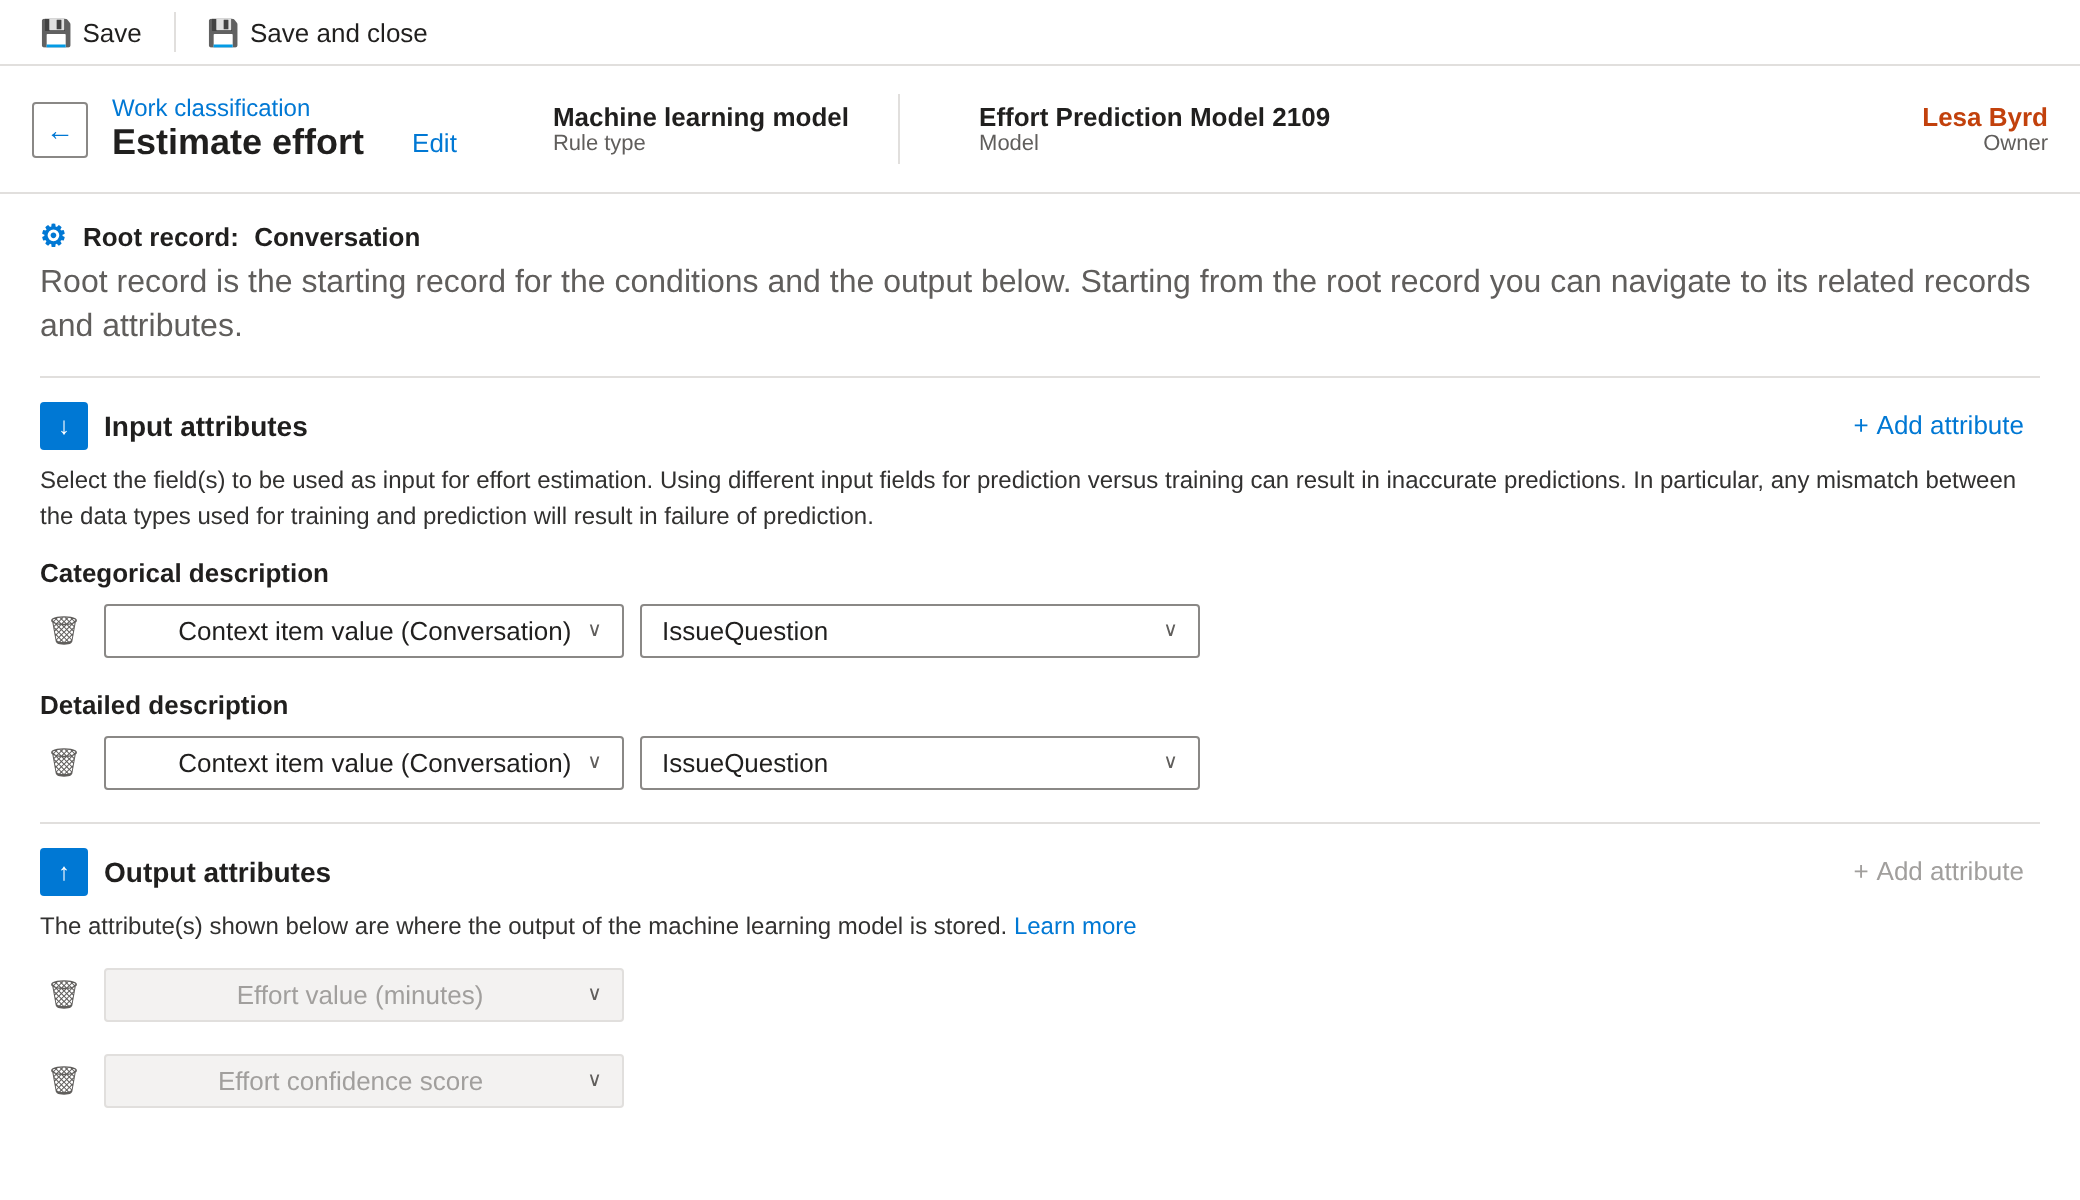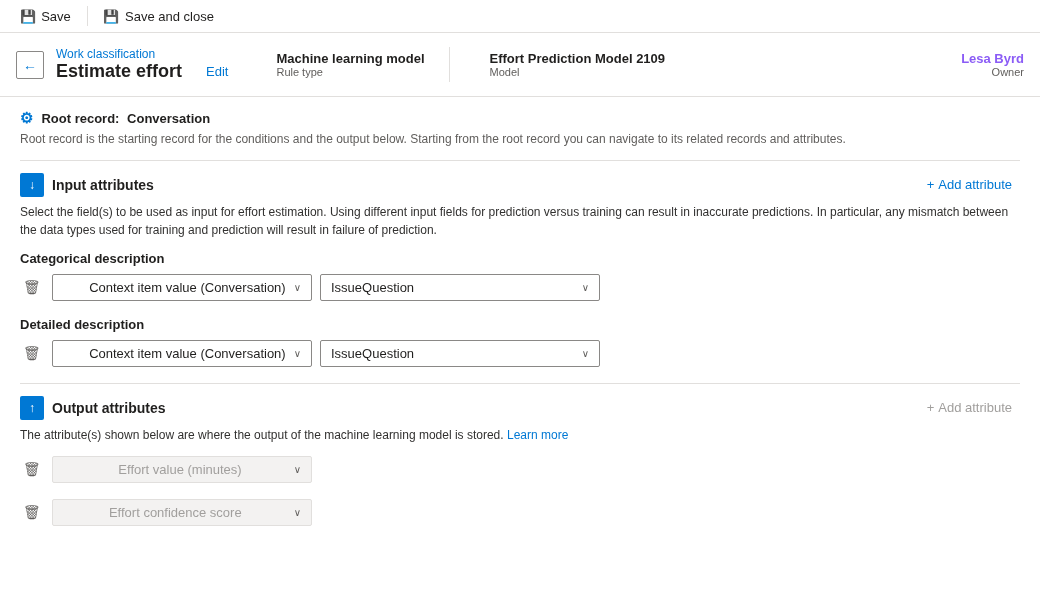--- a/index.html
+++ b/index.html
@@ -109,21 +109,21 @@
       font-weight: 600;
       color: #201f1e;
     }
     .header-owner {
       margin-left: auto;
       text-align: right;
     }
     .owner-name {
       font-size: 13px;
       font-weight: 600;
-      color: #8b5cf6;
+      color: #c2410c;
     }
     .owner-label {
       font-size: 11px;
       color: #605e5c;
     }
 
     
     .main-content {
       padding: 12px 20px;
       overflow-y: auto;
@@ -137,21 +137,21 @@
     .root-record-header {
       display: flex;
       align-items: center;
       gap: 8px;
       font-size: 13px;
       font-weight: 600;
       color: #201f1e;
       margin-bottom: 4px;
     }
     .root-record-desc {
-      font-size: 12px;
+      font-size: 16px;
       color: #605e5c;
       margin-left: 0;
       line-height: 1.4;
     }
 
     
     .section-divider {
       border: none;
       border-top: 1px solid #e1dfdd;
       margin: 12px 0;

